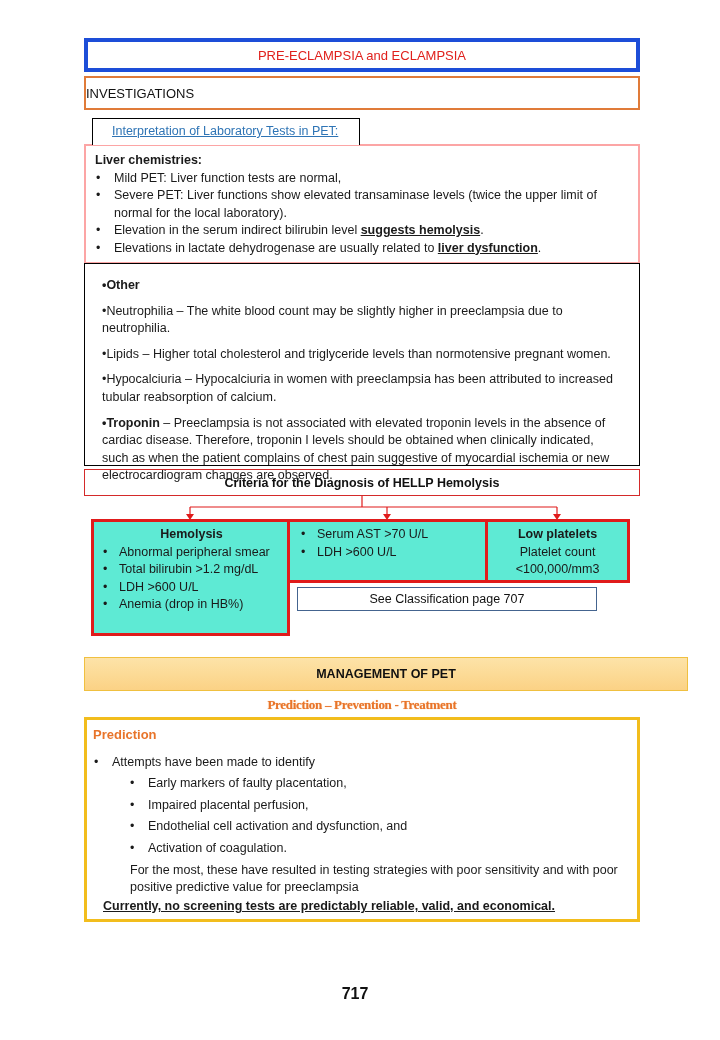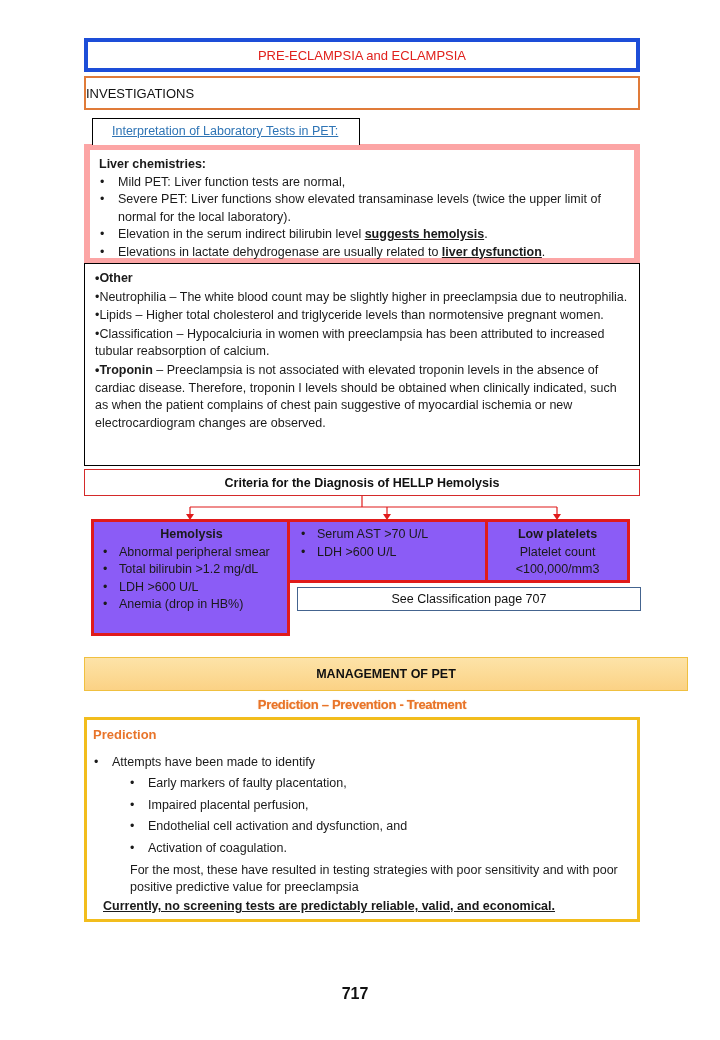--- a/index.html
+++ b/index.html
@@ -19,65 +19,66 @@
     font-size: 13px; color: #111;
   }
   .interp-tab {
     left: 84px; top: 118px; width: 268px; height: 27px;
     border: 1px solid #000; border-bottom: none; background: #fff;
     padding: 5px 0 0 19px; font-size: 12.5px; color: #2e74b5; z-index: 2; margin-left: 8px;
   }
   .interp-tab span { text-decoration: underline; }
   .liver-box {
     left: 84px; top: 144px; width: 556px; height: 120px;
-    border: 6px solid #fca5a5; padding: 6px 9px 0 9px;
+    border: 2px solid #fca5a5; padding: 6px 9px 0 9px;
     font-size: 12.5px; line-height: 17.5px;
   }
   .liver-box .head { font-weight: bold; }
   ul.b { margin: 0; padding: 0; list-style: none; }
   ul.b li { position: relative; padding-left: 19px; }
   ul.b li::before { content: "•"; position: absolute; left: 1px; top: 0; }
   .ul-bold { font-weight: bold; text-decoration: underline; }
   .other-box {
     left: 84px; top: 263px; width: 556px; height: 203px;
     border: 1px solid #000; padding: 5px 9px 0 9px;
     font-size: 12.5px; line-height: 17.6px;
   }
-  .other-box p { margin: 1px; }
+  .other-box p { margin: 8px; }
   .bold { font-weight: bold; }
   .hellp-head {
     left: 84px; top: 469px; width: 556px; height: 27px;
     border: 1px solid #d42a2a; display: flex; align-items: center; justify-content: center;
     font-size: 12.5px; font-weight: bold; color: #111;
   }
   svg.conn { left: 84px; top: 496px; width: 556px; height: 26px; }
   .crit {
-    border: 3px solid #e01b1b; background: #8b5cf6; font-size: 12.5px; line-height: 17.5px;
+    border: 3px solid #e01b1b; background: #5eead4; font-size: 12.5px; line-height: 17.5px;
   }
   .crit .ch { font-weight: bold; text-align: center; }
   .crit-hem { left: 91px; top: 519px; width: 199px; height: 117px; padding: 4px 6px 0 8px; }
   .crit-liv { left: 287px; top: 519px; width: 201px; height: 64px; padding: 4px 6px 0 10px; }
   .crit-plt { left: 485px; top: 519px; width: 145px; height: 64px; padding: 4px 4px 0 4px; text-align: center; }
   .crit ul.b li { padding-left: 17px; }
   .see-box {
-    left: 297px; top: 587px; width: 344px; height: 24px;
+    left: 297px; top: 587px; width: 300px; height: 24px;
     border: 1px solid #44648f; display: flex; align-items: center; justify-content: center;
     font-size: 12.5px; color: #111;
   }
   .mgmt-box {
     left: 84px; top: 657px; width: 604px; height: 34px;
     border: 1px solid #f0c040;
     background: linear-gradient(#fde3a8, #fbd285);
     display: flex; align-items: center; justify-content: center;
     font-size: 12.5px; font-weight: bold; color: #111;
   }
   .ppt {
     left: 84px; top: 697px; width: 556px; height: 18px; text-align: center;
     font-size: 13px; font-weight: bold; color: #e8742a; letter-spacing: -0.3px;
     text-shadow: 0 0 1px #f5b57c;
+    font-family: Liberation Serif, serif;
   }
   .pred-box {
     left: 84px; top: 717px; width: 556px; height: 205px;
     border: 3px solid #f2bd1d; padding: 4px 6px 0 6px;
     font-size: 12.5px; line-height: 21px;
   }
   .pred-title { color: #e8742a; font-weight: bold; font-size: 13px; line-height: 22px; }
   .pred-box ul.lvl1 { margin-top: 6px; }
   .pred-box ul.lvl1 li { padding-left: 19px; }
   .pred-box ul.lvl2 { margin-left: 36px; }
@@ -114,21 +115,21 @@
     <li><span>Severe PET: Liver functions show elevated transaminase levels (twice the upper limit of normal for the local laboratory).</span></li>
     <li><span>Elevation in the serum indirect bilirubin level </span><span class="ul-bold">suggests hemolysis</span><span>.</span></li>
     <li><span>Elevations in lactate dehydrogenase are usually related to </span><span class="ul-bold">liver dysfunction</span><span>.</span></li>
   </ul>
 </div>
 
 <div class="abs other-box">
   <p class="bold">•Other</p>
   <p><span>•Neutrophilia</span><span> – The white blood count may be slightly higher in preeclampsia due to neutrophilia.</span></p>
   <p><span>•Lipids</span><span> – Higher total cholesterol and triglyceride levels than normotensive pregnant women.</span></p>
-  <p><span>•Classification</span><span> – Hypocalciuria in women with preeclampsia has been attributed to increased tubular reabsorption of calcium.</span></p>
+  <p><span>•Hypocalciuria</span><span> – Hypocalciuria in women with preeclampsia has been attributed to increased tubular reabsorption of calcium.</span></p>
   <p><span class="bold">•Troponin</span><span> – Preeclampsia is not associated with elevated troponin levels in the absence of cardiac disease. Therefore, troponin I levels should be obtained when clinically indicated, such as when the patient complains of chest pain suggestive of myocardial ischemia or new electrocardiogram changes are observed.</span></p>
 </div>
 
 <div class="abs hellp-head">
   <span>Criteria for the Diagnosis of HELLP Hemolysis</span>
 </div>
 
 <svg class="abs conn" viewBox="0 0 556 26">
   <g stroke="#e01b1b" stroke-width="1.2" fill="none">
     <line x1="278" y1="0" x2="278" y2="11"></line>

